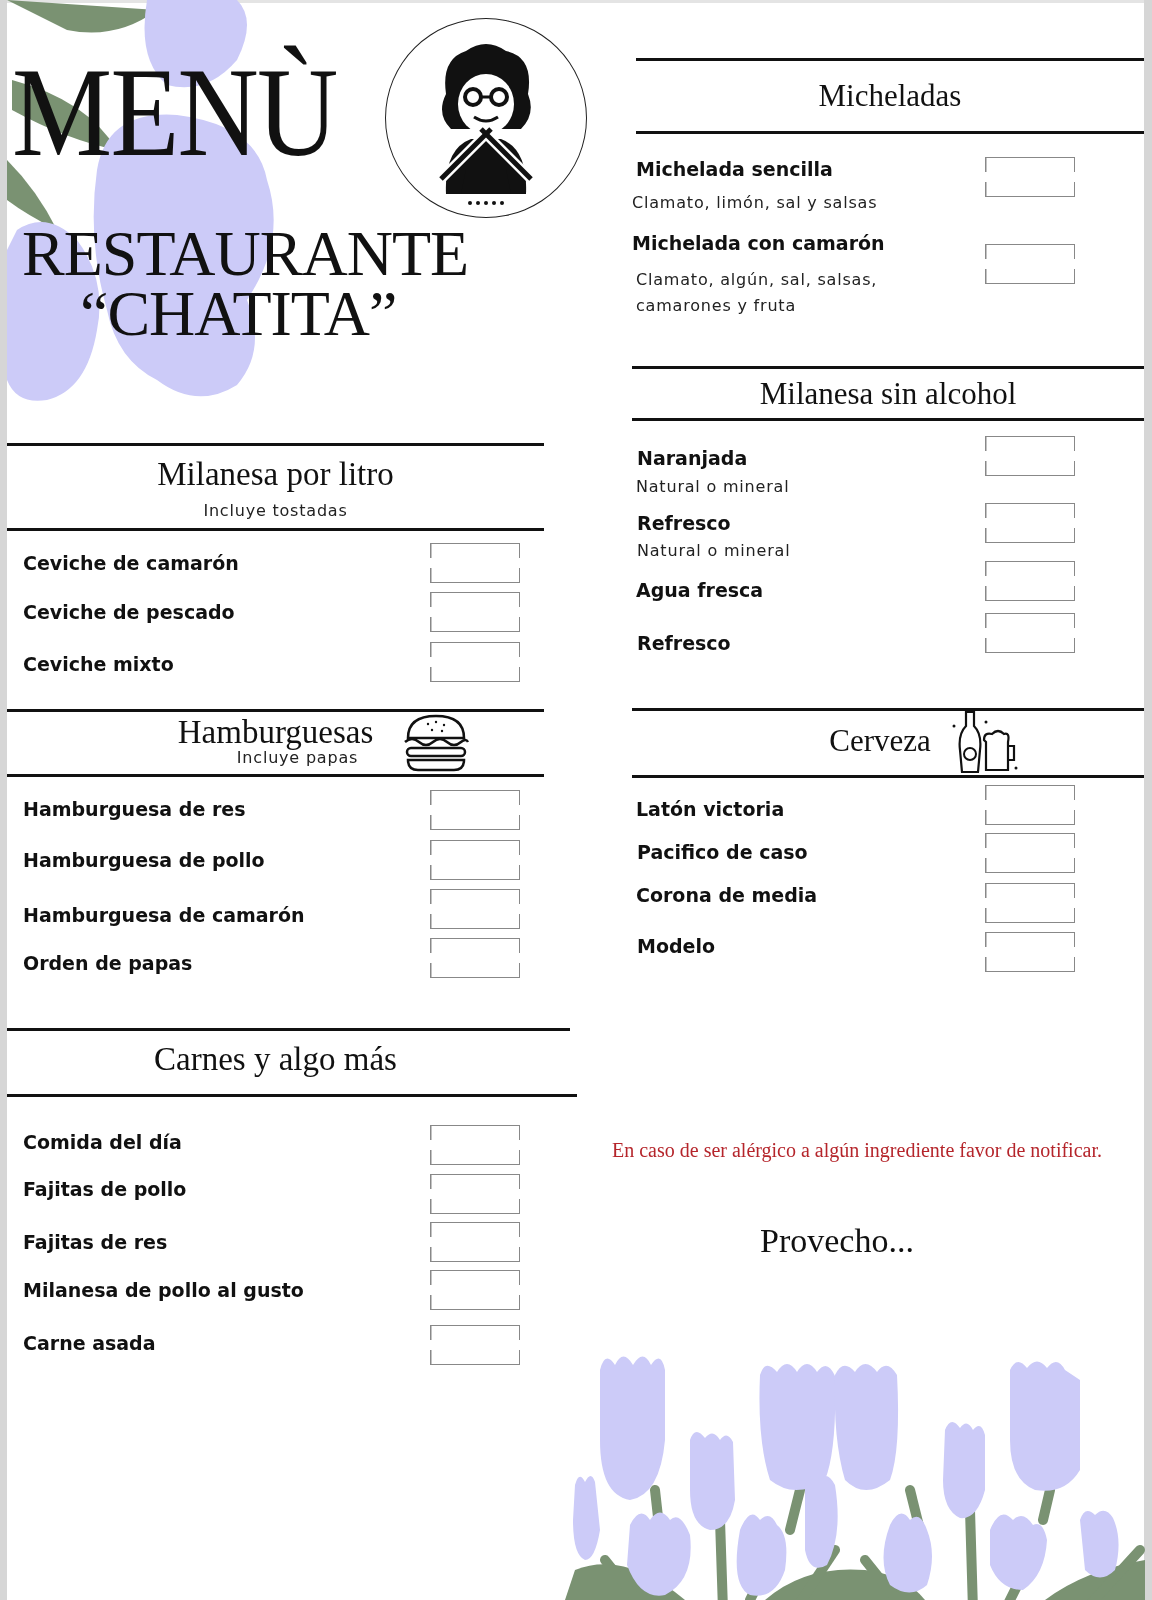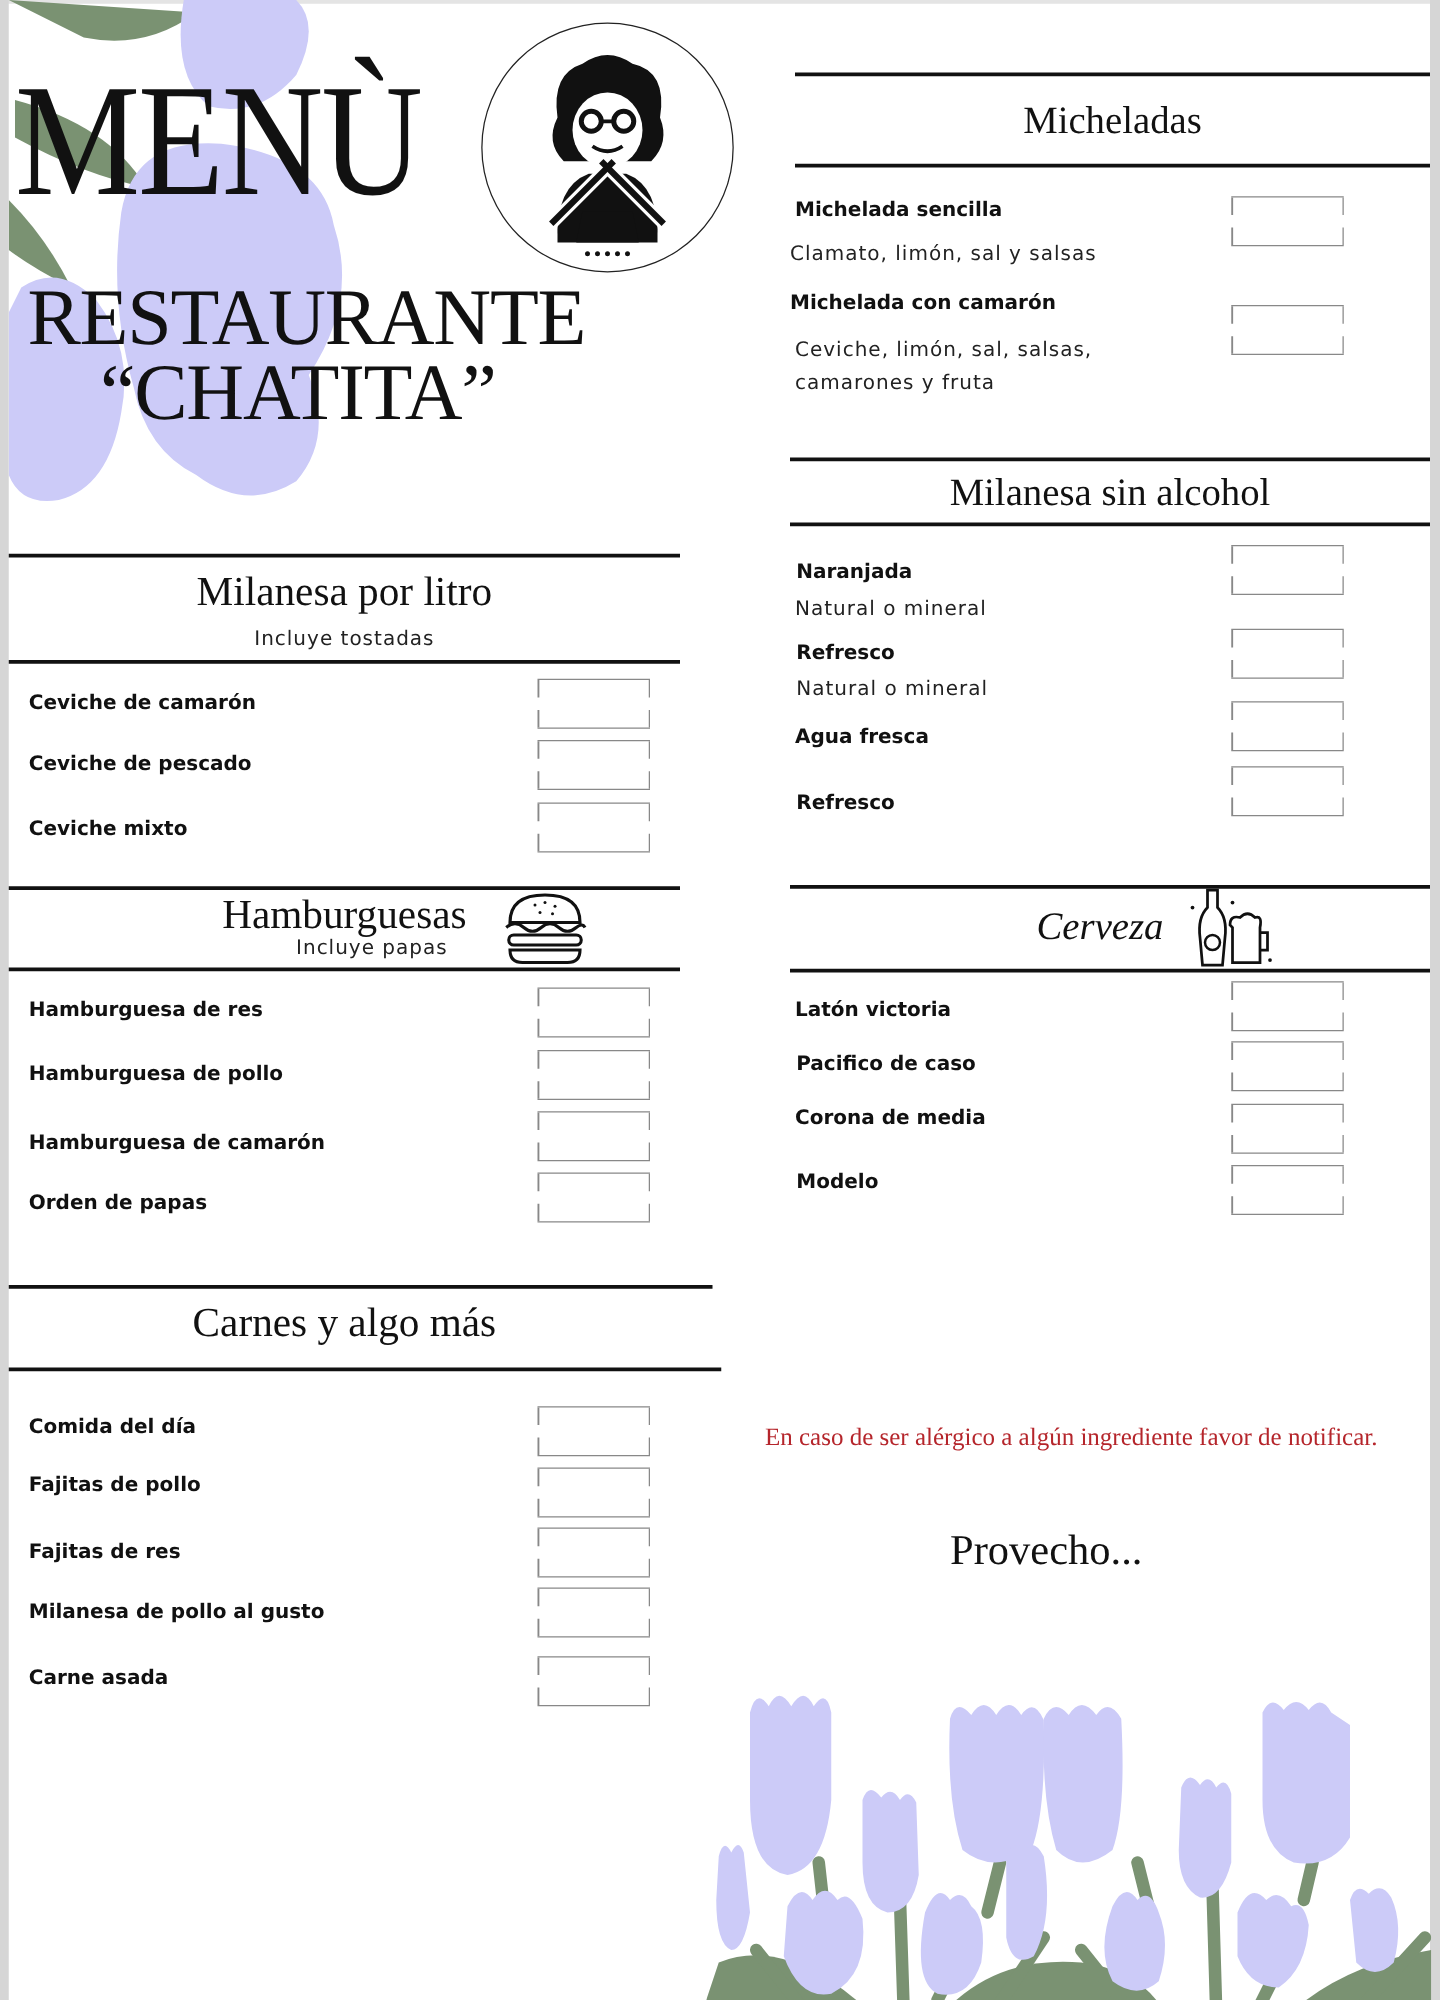--- a/index.html
+++ b/index.html
@@ -39,21 +39,21 @@
       position: absolute; text-align: center; font-family: "Liberation Serif", serif;
       font-size: 33px; color: #111; line-height: 1;
     }
     .sec-sub {
       position: absolute; text-align: center; font-family: "DejaVu Sans", sans-serif;
       font-size: 16px; color: #222; letter-spacing: 0.8px; line-height: 1;
     }
 
     .item {
       position: absolute; font-family: "DejaVu Sans", sans-serif; font-weight: bold;
-      font-size: 16px; color: #111; line-height: 1; white-space: nowrap;
+      font-size: 19px; color: #111; line-height: 1; white-space: nowrap;
     }
     .desc {
       position: absolute; font-family: "DejaVu Sans", sans-serif; font-size: 16px;
       color: #222; letter-spacing: 0.8px; line-height: 1.6;
     }
     .price-box {
       position: absolute; width: 90px; height: 40px; box-sizing: border-box;
       border-top: 1.5px solid #888; border-bottom: 1.5px solid #888;
       background:
         linear-gradient(#888, #888) left top / 1.5px 14px no-repeat,
@@ -177,41 +177,41 @@
 <div class="price-box" style="left:430px; top:1325px;"></div>
 
 <div class="rule" style="left:636px; top:58px; width:508px;"></div>
 <div class="sec-title" style="left:636px; top:80px; width:508px; font-size:31px;">Micheladas</div>
 <div class="rule" style="left:636px; top:131px; width:508px;"></div>
 
 <div class="item" style="left:636px; top:160px;">Michelada sencilla</div>
 <div class="desc" style="left:632px; top:190px;">Clamato, limón, sal y salsas</div>
 <div class="price-box" style="left:985px; top:157px;"></div>
 <div class="item" style="left:632px; top:234px;">Michelada con camarón</div>
-<div class="desc" style="left:636px; top:267px;">Ceviche, limón, sal, salsas,</div>
+<div class="desc" style="left:636px; top:267px;">Clamato, algún, sal, salsas,</div>
 <div class="desc" style="left:636px; top:293px;">camarones y fruta</div>
 <div class="price-box" style="left:985px; top:244px;"></div>
 
 <div class="rule" style="left:632px; top:366px; width:512px;"></div>
 <div class="sec-title" style="left:632px; top:378px; width:512px; font-size:31px;">Milanesa sin alcohol</div>
 <div class="rule" style="left:632px; top:418px; width:512px;"></div>
 
 <div class="item" style="left:637px; top:449px;text-align:right;">Naranjada</div>
 <div class="desc" style="left:636px; top:474px;">Natural o mineral</div>
 <div class="price-box" style="left:985px; top:436px;"></div>
 <div class="item" style="left:637px; top:514px;">Refresco</div>
 <div class="desc" style="left:637px; top:538px;">Natural o mineral</div>
 <div class="price-box" style="left:985px; top:503px;"></div>
 <div class="item" style="left:636px; top:581px;">Agua fresca</div>
 <div class="price-box" style="left:985px; top:561px;"></div>
 <div class="item" style="left:637px; top:634px;">Refresco</div>
 <div class="price-box" style="left:985px; top:613px;"></div>
 
 <div class="rule" style="left:632px; top:708px; width:512px;"></div>
-<div class="sec-title" style="left:632px; top:725px; width:496px; font-size:31px;font-style:italic;">Cerveza</div>
+<div class="sec-title" style="left:632px; top:725px; width:496px; font-size:31px;">Cerveza</div>
 <svg class="deco" style="left:946px; top:710px;" width="74" height="66" viewBox="0 0 74 66">
   <path d="M20,2 L28,2 L28,16 Q36,24 34,40 L32,62 L16,62 L14,40 Q12,24 20,16 Z" fill="none" stroke="#111" stroke-width="2.2"></path>
   <circle cx="24" cy="44" r="6" fill="none" stroke="#111" stroke-width="2"></circle>
   <path d="M38,30 Q38,22 46,24 Q52,18 58,24 Q64,22 62,32 L62,60 L40,60 L40,32 Z" fill="none" stroke="#111" stroke-width="2.2"></path>
   <path d="M62,36 L68,36 L68,50 L62,50" fill="none" stroke="#111" stroke-width="2.2"></path>
   <g fill="#111">
       <circle cx="8" cy="16" r="1.5"></circle>
       <circle cx="40" cy="12" r="1.5"></circle>
       <circle cx="70" cy="58" r="1.5"></circle>
     </g>

